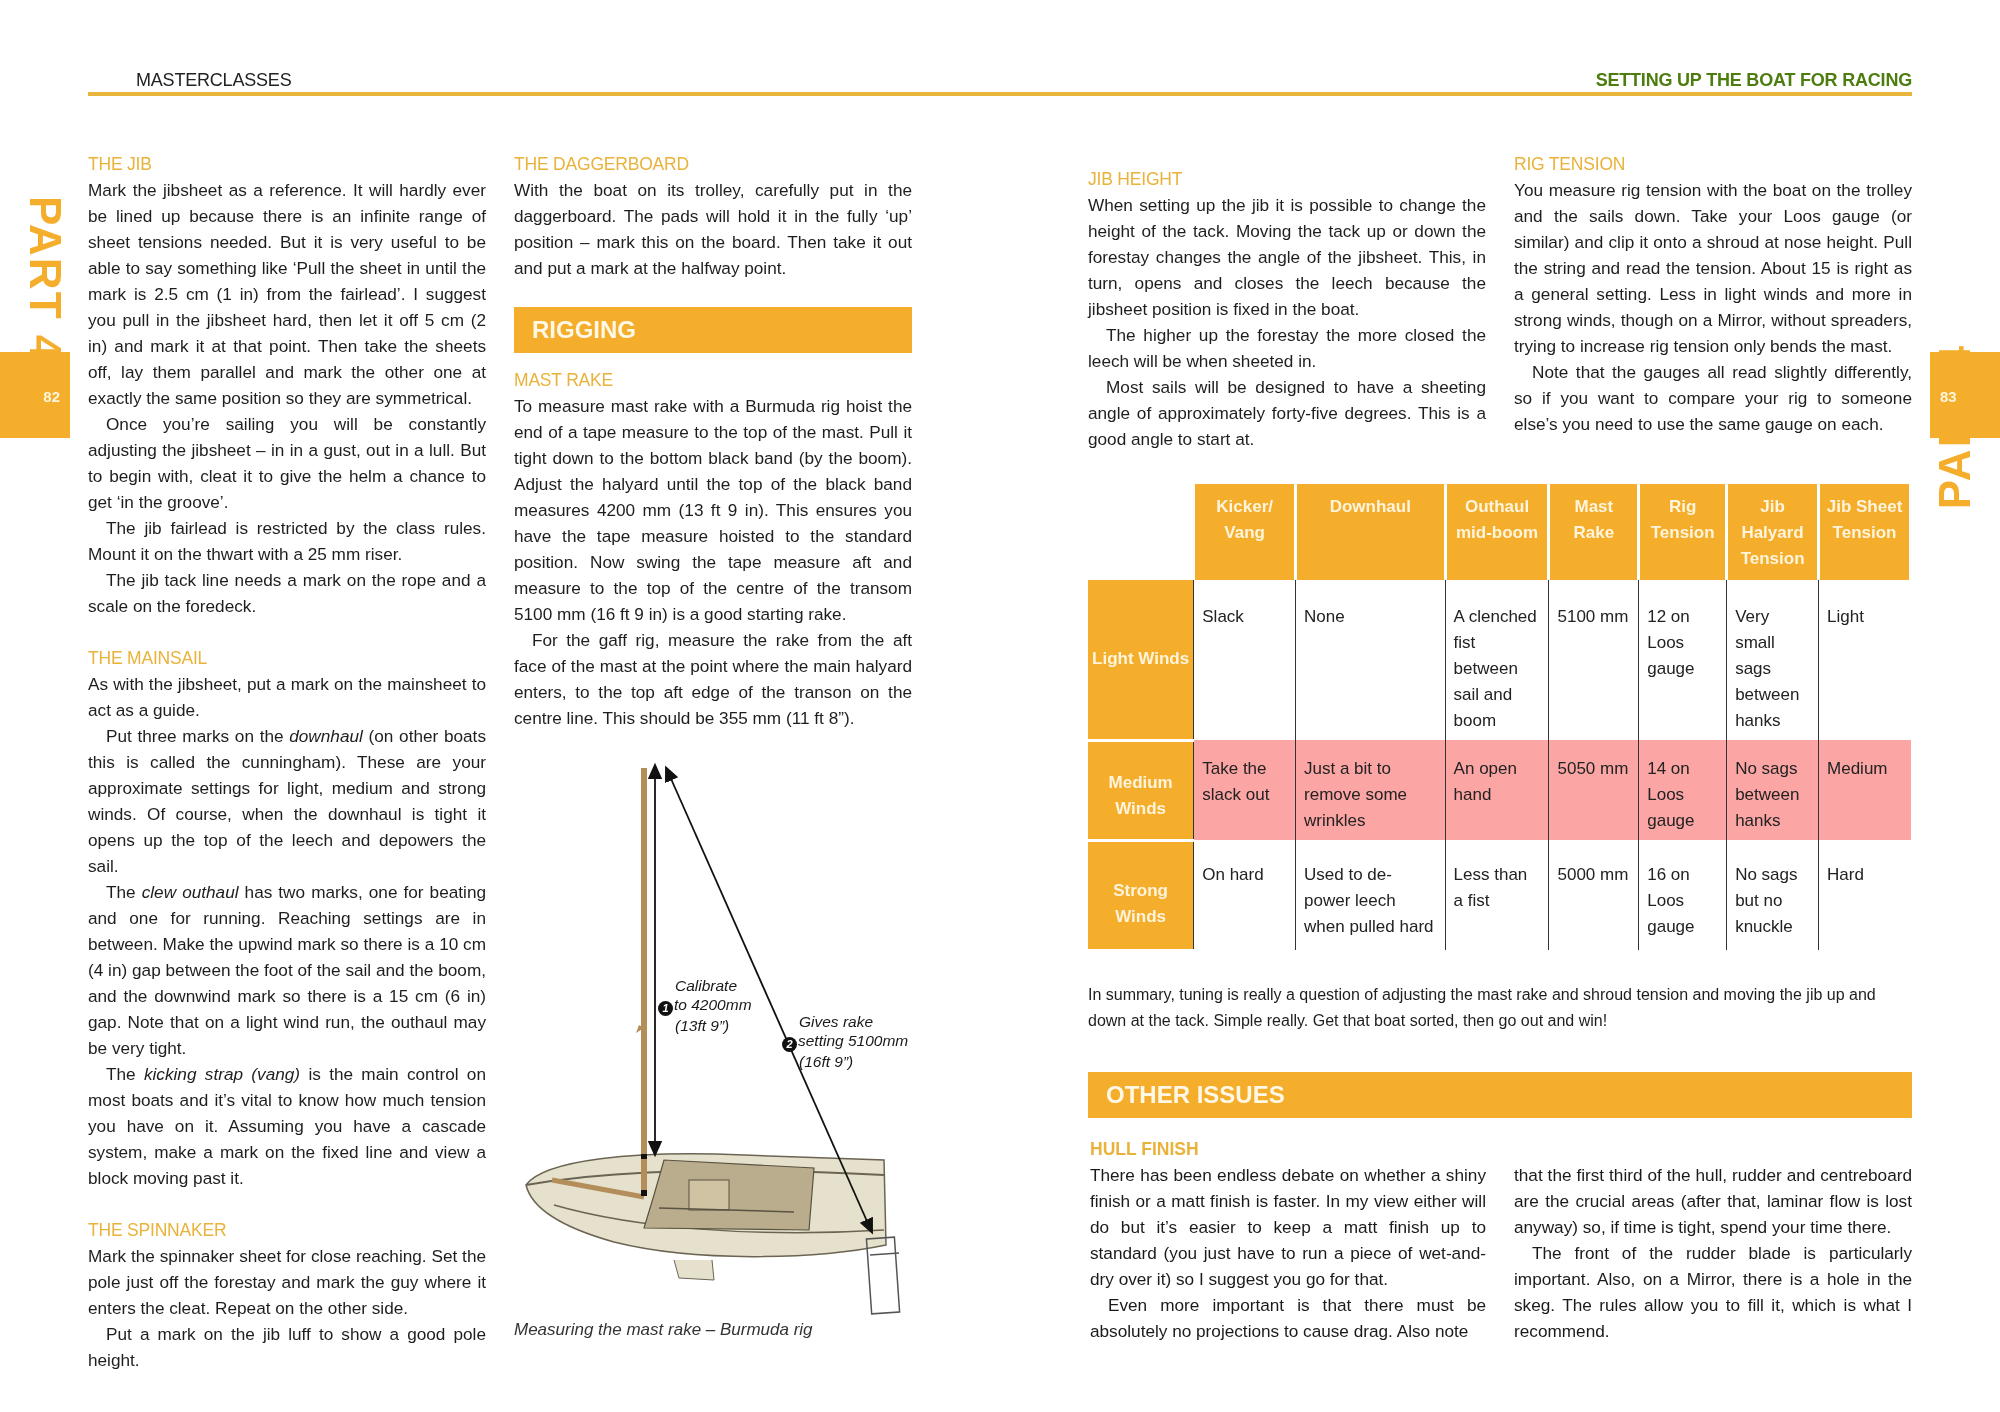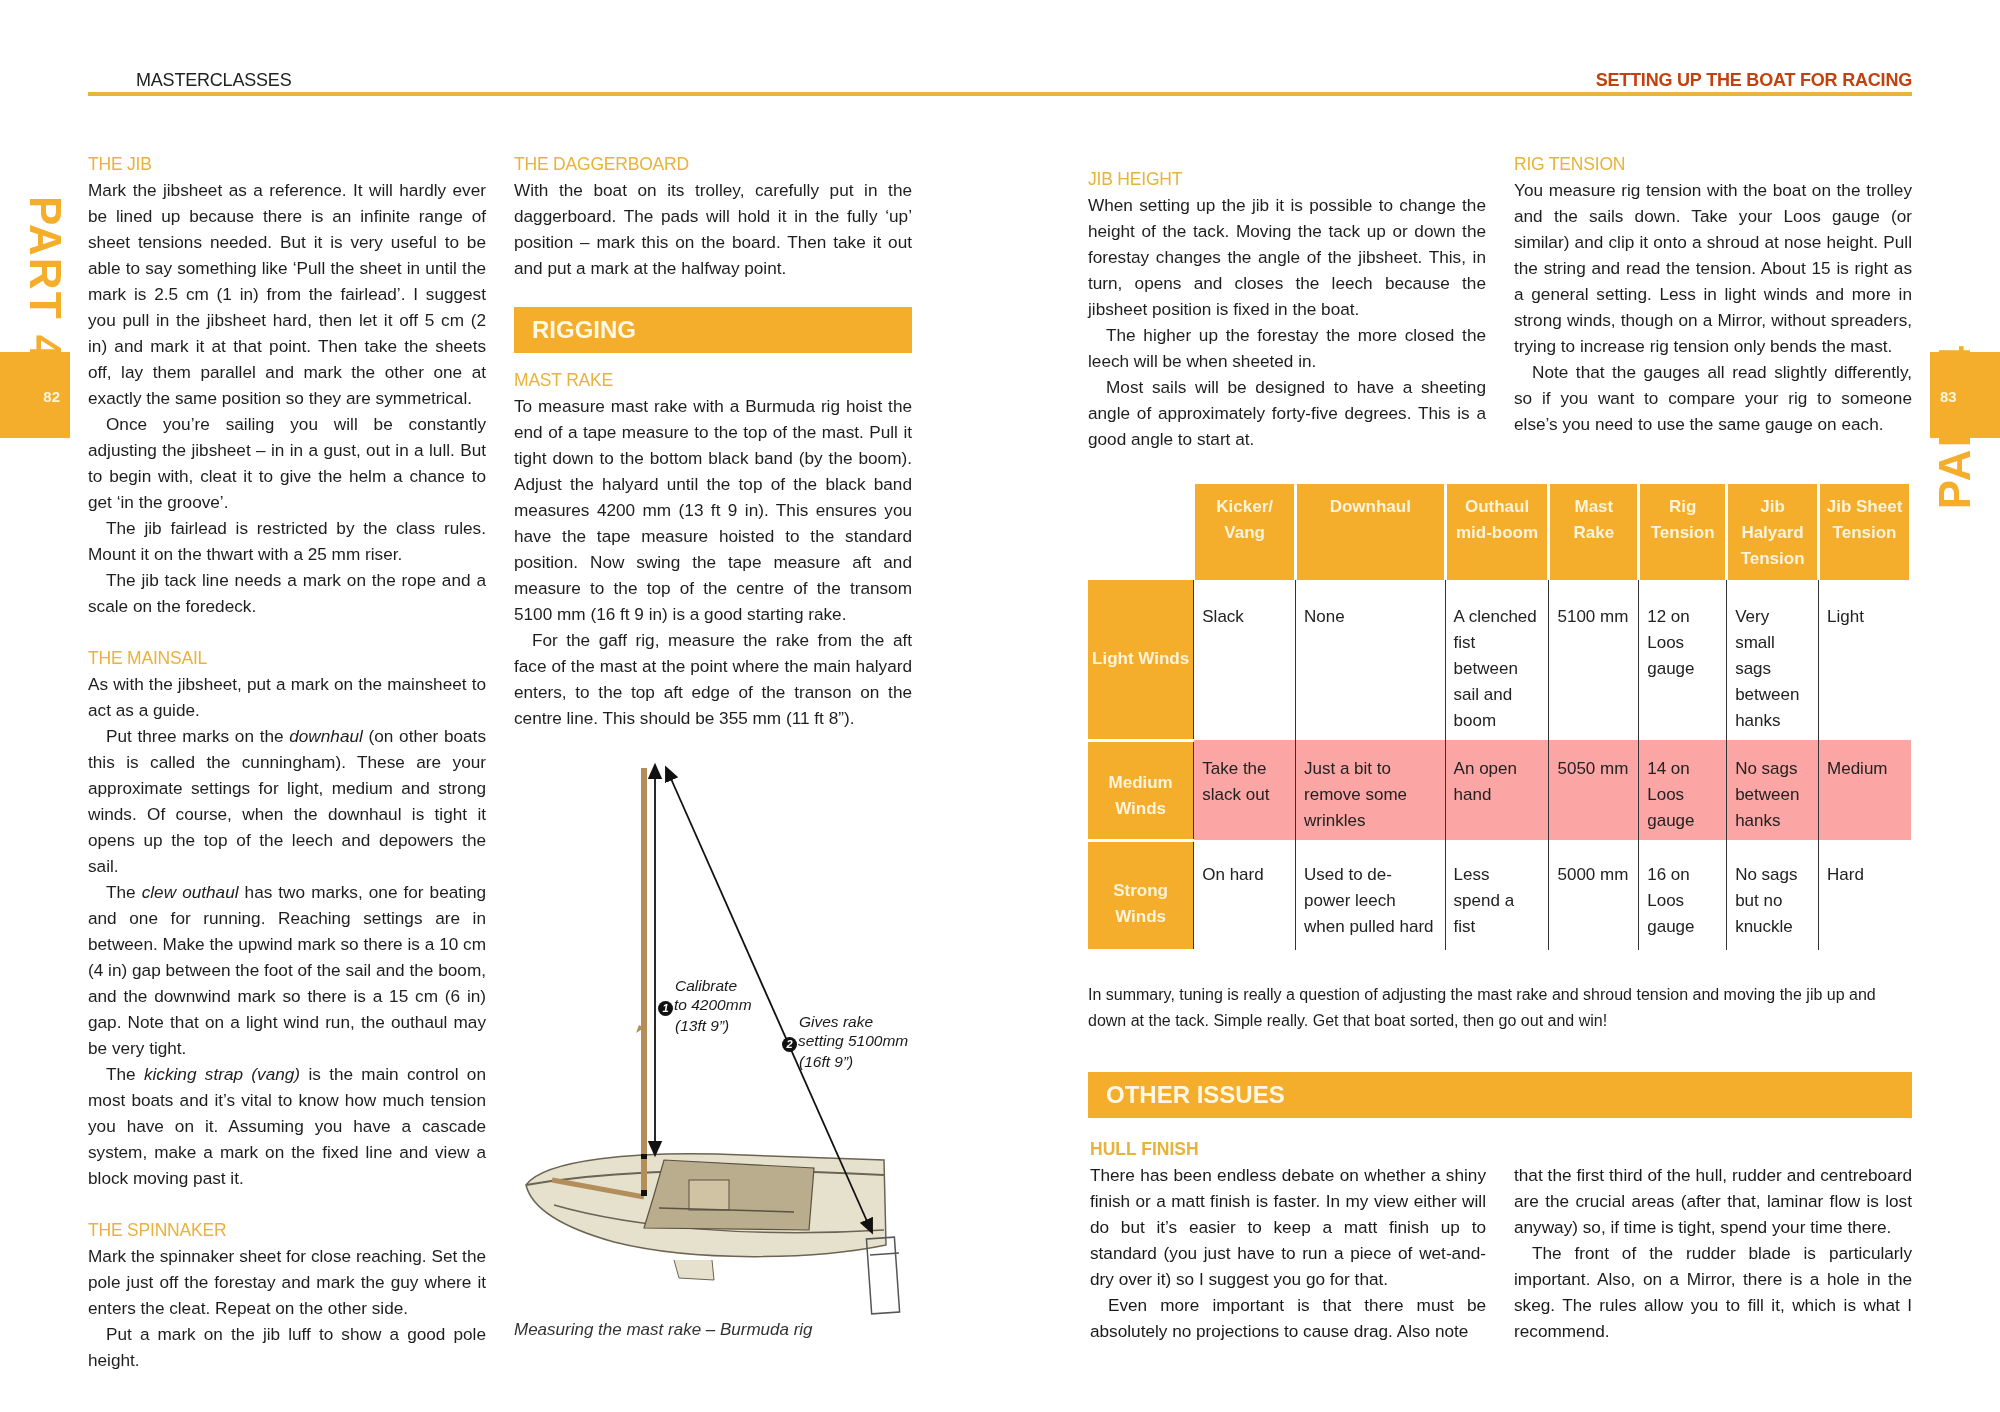--- a/index.html
+++ b/index.html
@@ -1,21 +1,21 @@
 <!DOCTYPE html>
 <html><head>
 <meta charset="utf-8">
 <style>
   * { box-sizing: border-box; margin: 0; padding: 0; }
   html, body { width: 2000px; height: 1412px; background: #ffffff; overflow: hidden; }
   body { position: relative; font-family: "Liberation Sans", sans-serif; color: #1a1a1a; }
 
   .running-head { position: absolute; top: 70px; font-size: 18px; letter-spacing: -0.2px; margin-left: 48px; }
   .rh-left { left: 88px; color: #222; }
-  .rh-right { right: 88px; font-weight: bold; color: #c2410c; }
+  .rh-right { right: 88px; font-weight: bold; color: #4d7c0f; }
   .rule { position: absolute; top: 92px; left: 88px; right: 88px; height: 4px; background: #e8b53c; }
 
   .col { position: absolute; font-size: 17.2px; line-height: 26px; text-align: justify; color: #1e1e1e; }
   .col p { text-indent: 18px; }
   .col p.first { text-indent: 0; }
   .col h3 { color: #e9b23a; font-size: 17.5px; font-weight: normal; line-height: 26px; letter-spacing: -0.2px; }
   .col .gap { height: 26px; }
   .c1 { left: 88px; top: 151px; width: 398px; }
   .c2 { left: 514px; top: 151px; width: 398px; }
   .c3 { left: 1088px; top: 166px; width: 398px; }
@@ -200,21 +200,21 @@
       <td>An open hand</td>
       <td>5050 mm</td>
       <td>14 on Loos gauge</td>
       <td>No sags between hanks</td>
       <td>Medium</td>
     </tr>
     <tr class="strong" style="height:110px;">
       <td class="rowhead">Strong Winds</td>
       <td>On hard</td>
       <td>Used to de-power leech when pulled hard</td>
-      <td>Less spend a fist</td>
+      <td>Less than a fist</td>
       <td>5000 mm</td>
       <td>16 on Loos gauge</td>
       <td>No sags but no knuckle</td>
       <td>Hard</td>
     </tr>
   </tbody>
 </table>
 
 <div class="summary">In summary, tuning is really a question of adjusting the mast rake and shroud tension and moving the jib up and down at the tack. Simple really. Get that boat sorted, then go out and win!</div>
 

